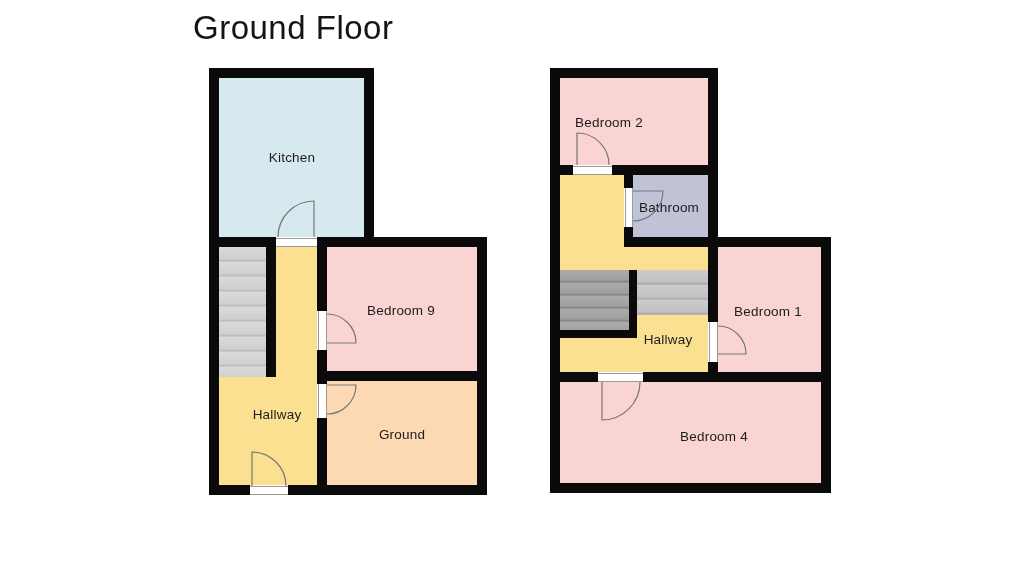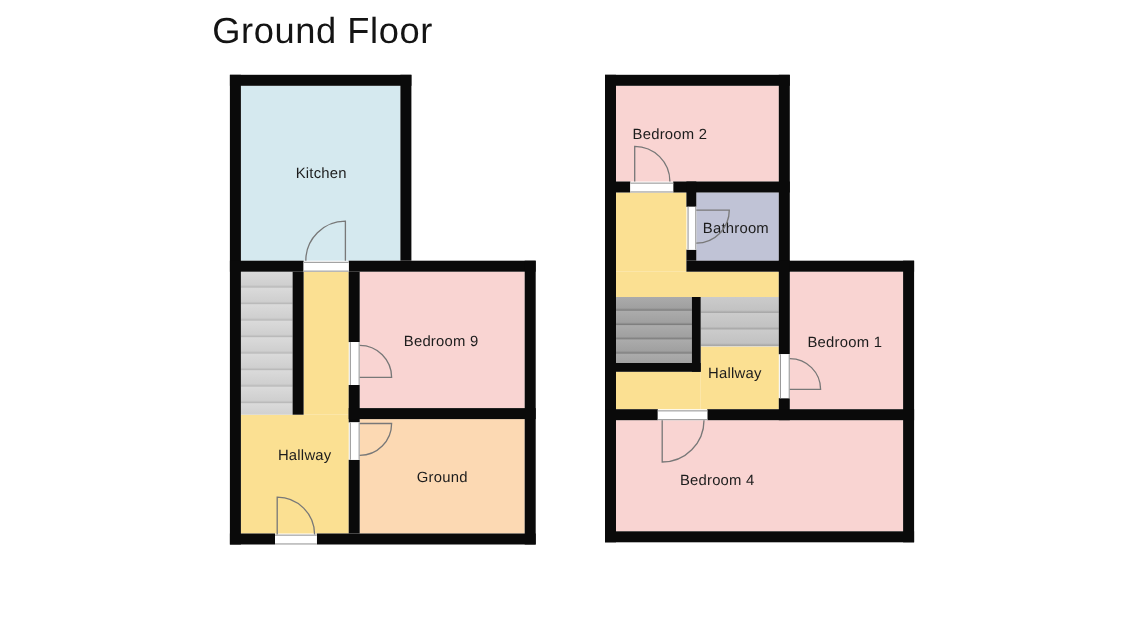--- a/index.html
+++ b/index.html
@@ -114,21 +114,21 @@
 
     <div class="threshold h" style="left:573px;top:166px;width:39px;height:9px;"></div>
     <div class="threshold v" style="left:625px;top:188px;width:8px;height:39px;"></div>
     <div class="threshold v" style="left:709px;top:322px;width:9px;height:40px;"></div>
     <div class="threshold h" style="left:598px;top:373px;width:45px;height:9px;"></div>
 
     <span class="room-label" style="left:609px;top:122px;">Bedroom 2</span>
     <span class="room-label" style="left:669px;top:207px;">Bathroom</span>
     <span class="room-label" style="left:768px;top:311px;">Bedroom 1</span>
     <span class="room-label" style="left:668px;top:339px;">Hallway</span>
-    <span class="room-label" style="left:652px;top:436px;">Bedroom 4</span>
+    <span class="room-label" style="left:714px;top:436px;">Bedroom 4</span>
   </div>
 
   <svg class="door-layer" width="1024" height="576" viewBox="0 0 1024 576">
     <path d="M278,237 A36,36 0 0 1 314,201 L314,237"></path>
     <path d="M327,314 A29,29 0 0 1 356,343 L327,343"></path>
     <path d="M327,385 L356,385 A29,29 0 0 1 327,414"></path>
     <path d="M252,486 L252,452 A34,34 0 0 1 286,486"></path>
     <path d="M577,165 L577,133 A32,32 0 0 1 609,165"></path>
     <path d="M633,191 L663,191 A30,30 0 0 1 633,221"></path>
     <path d="M718,326 A28,28 0 0 1 746,354 L718,354"></path>

